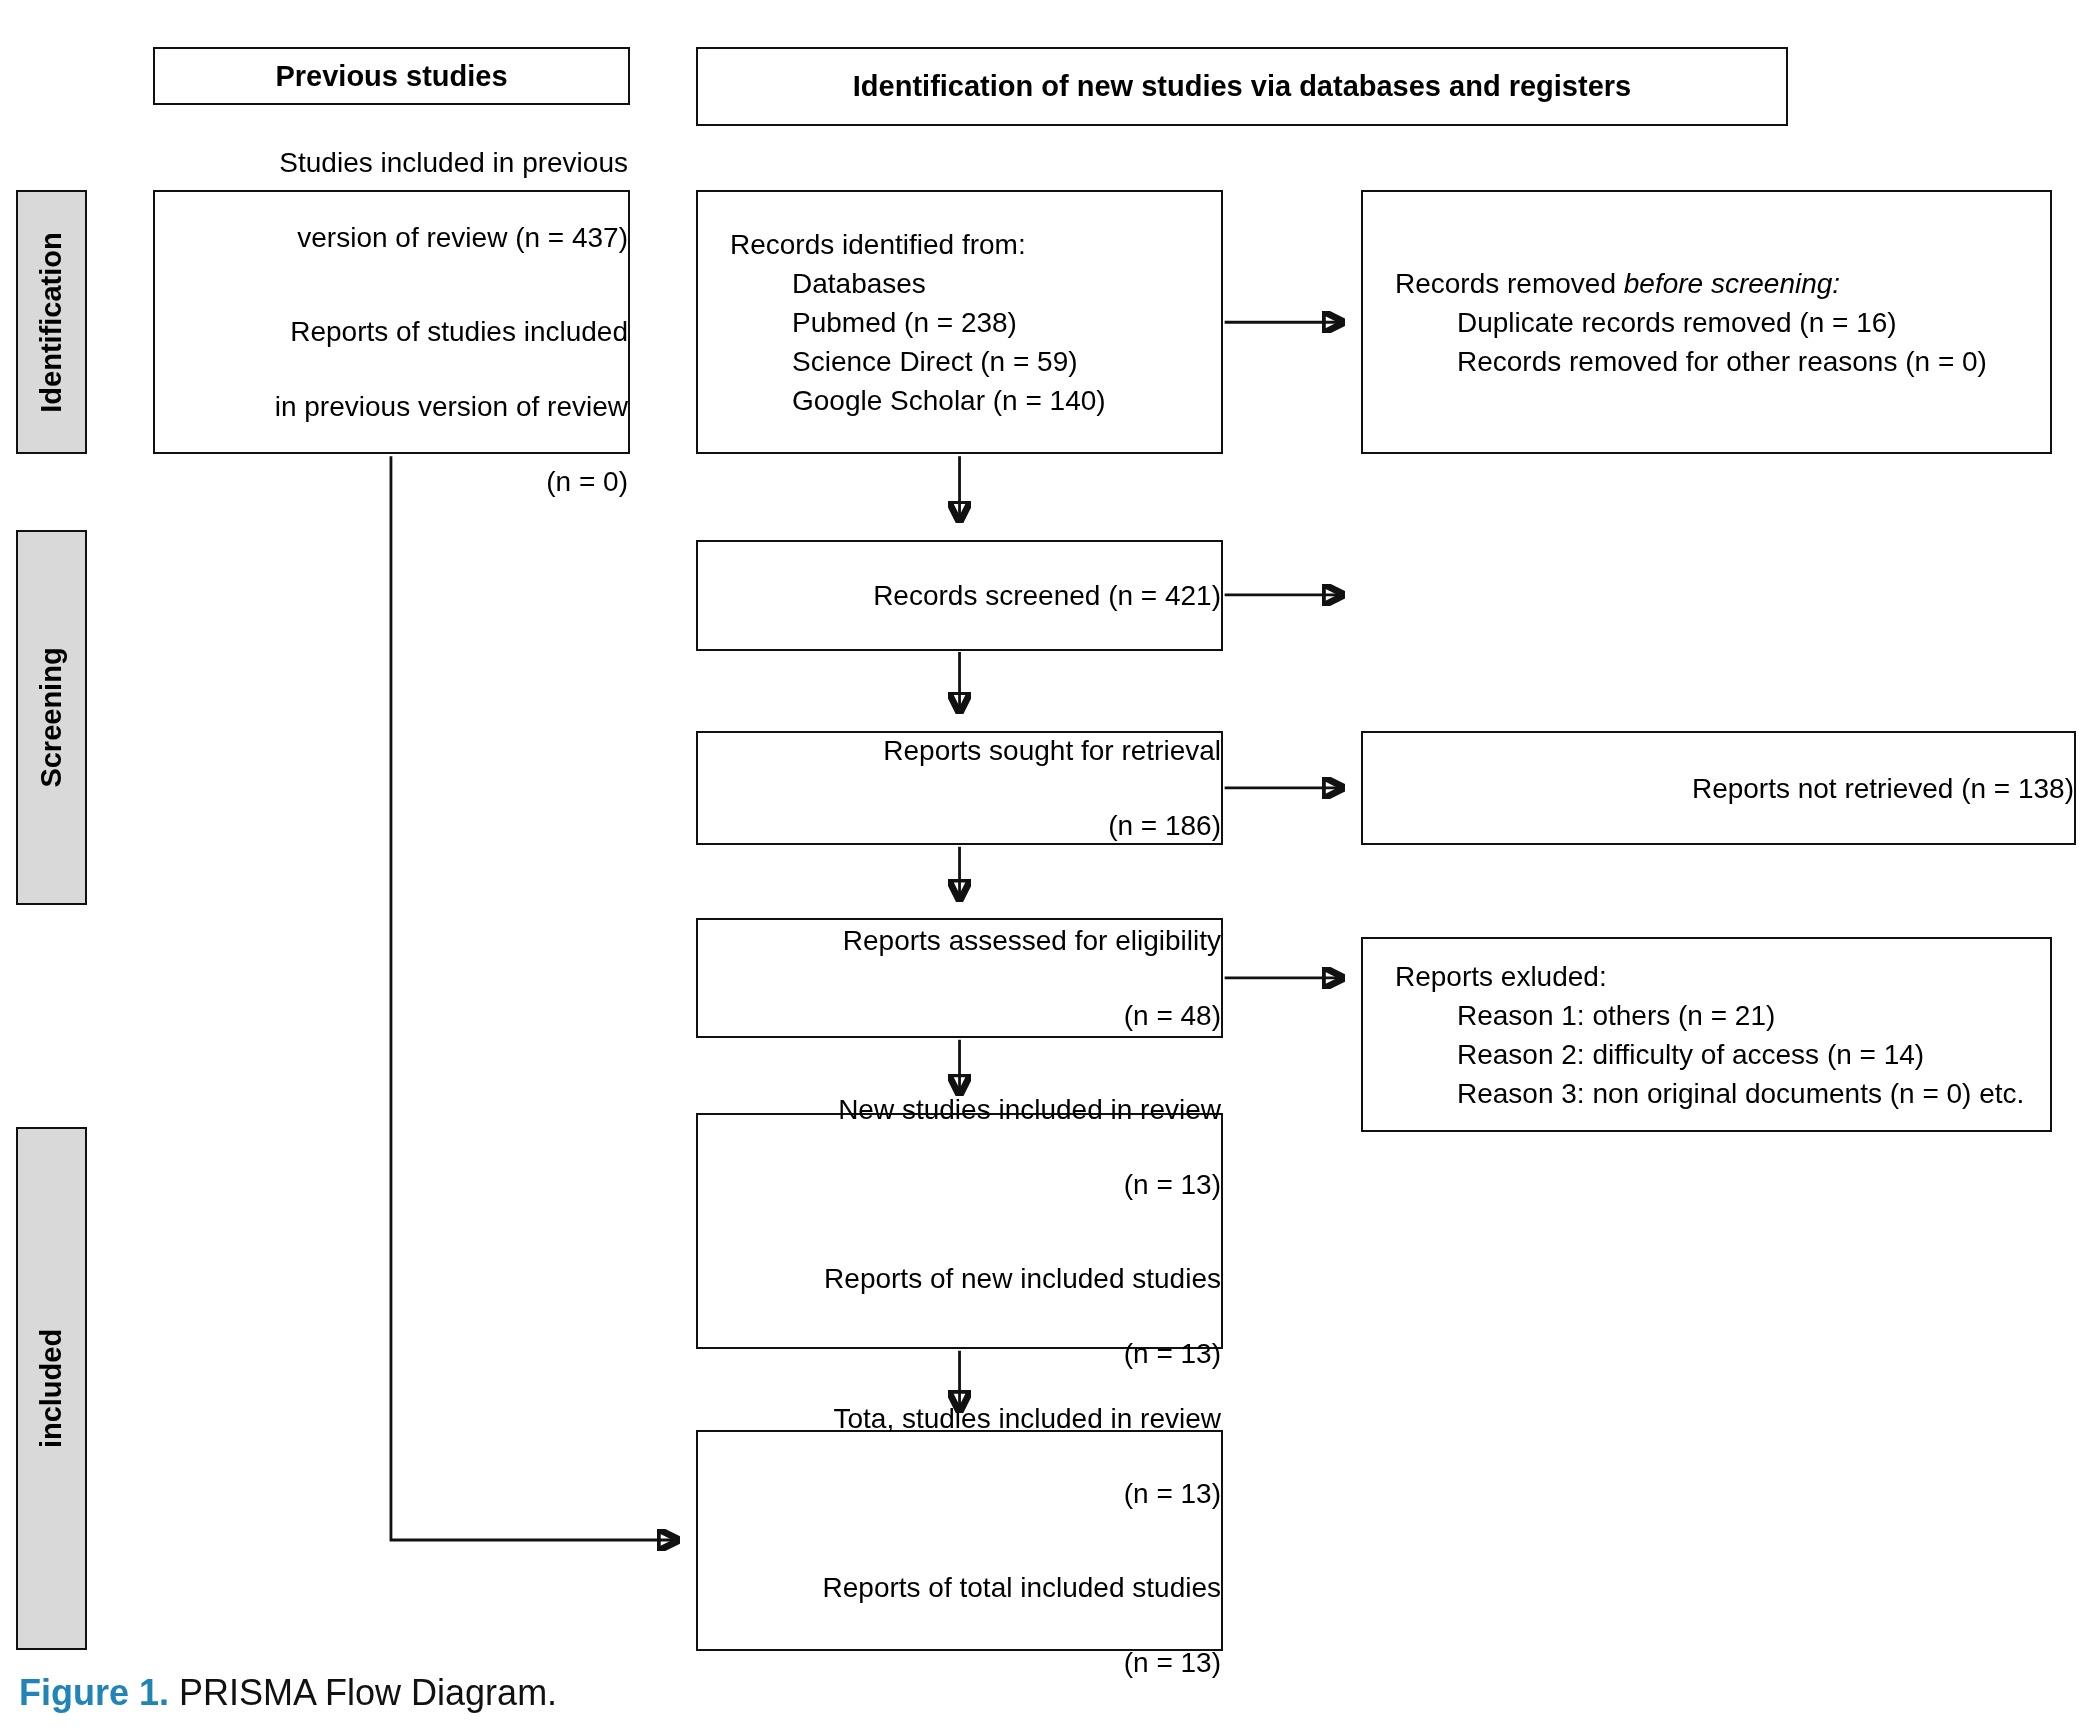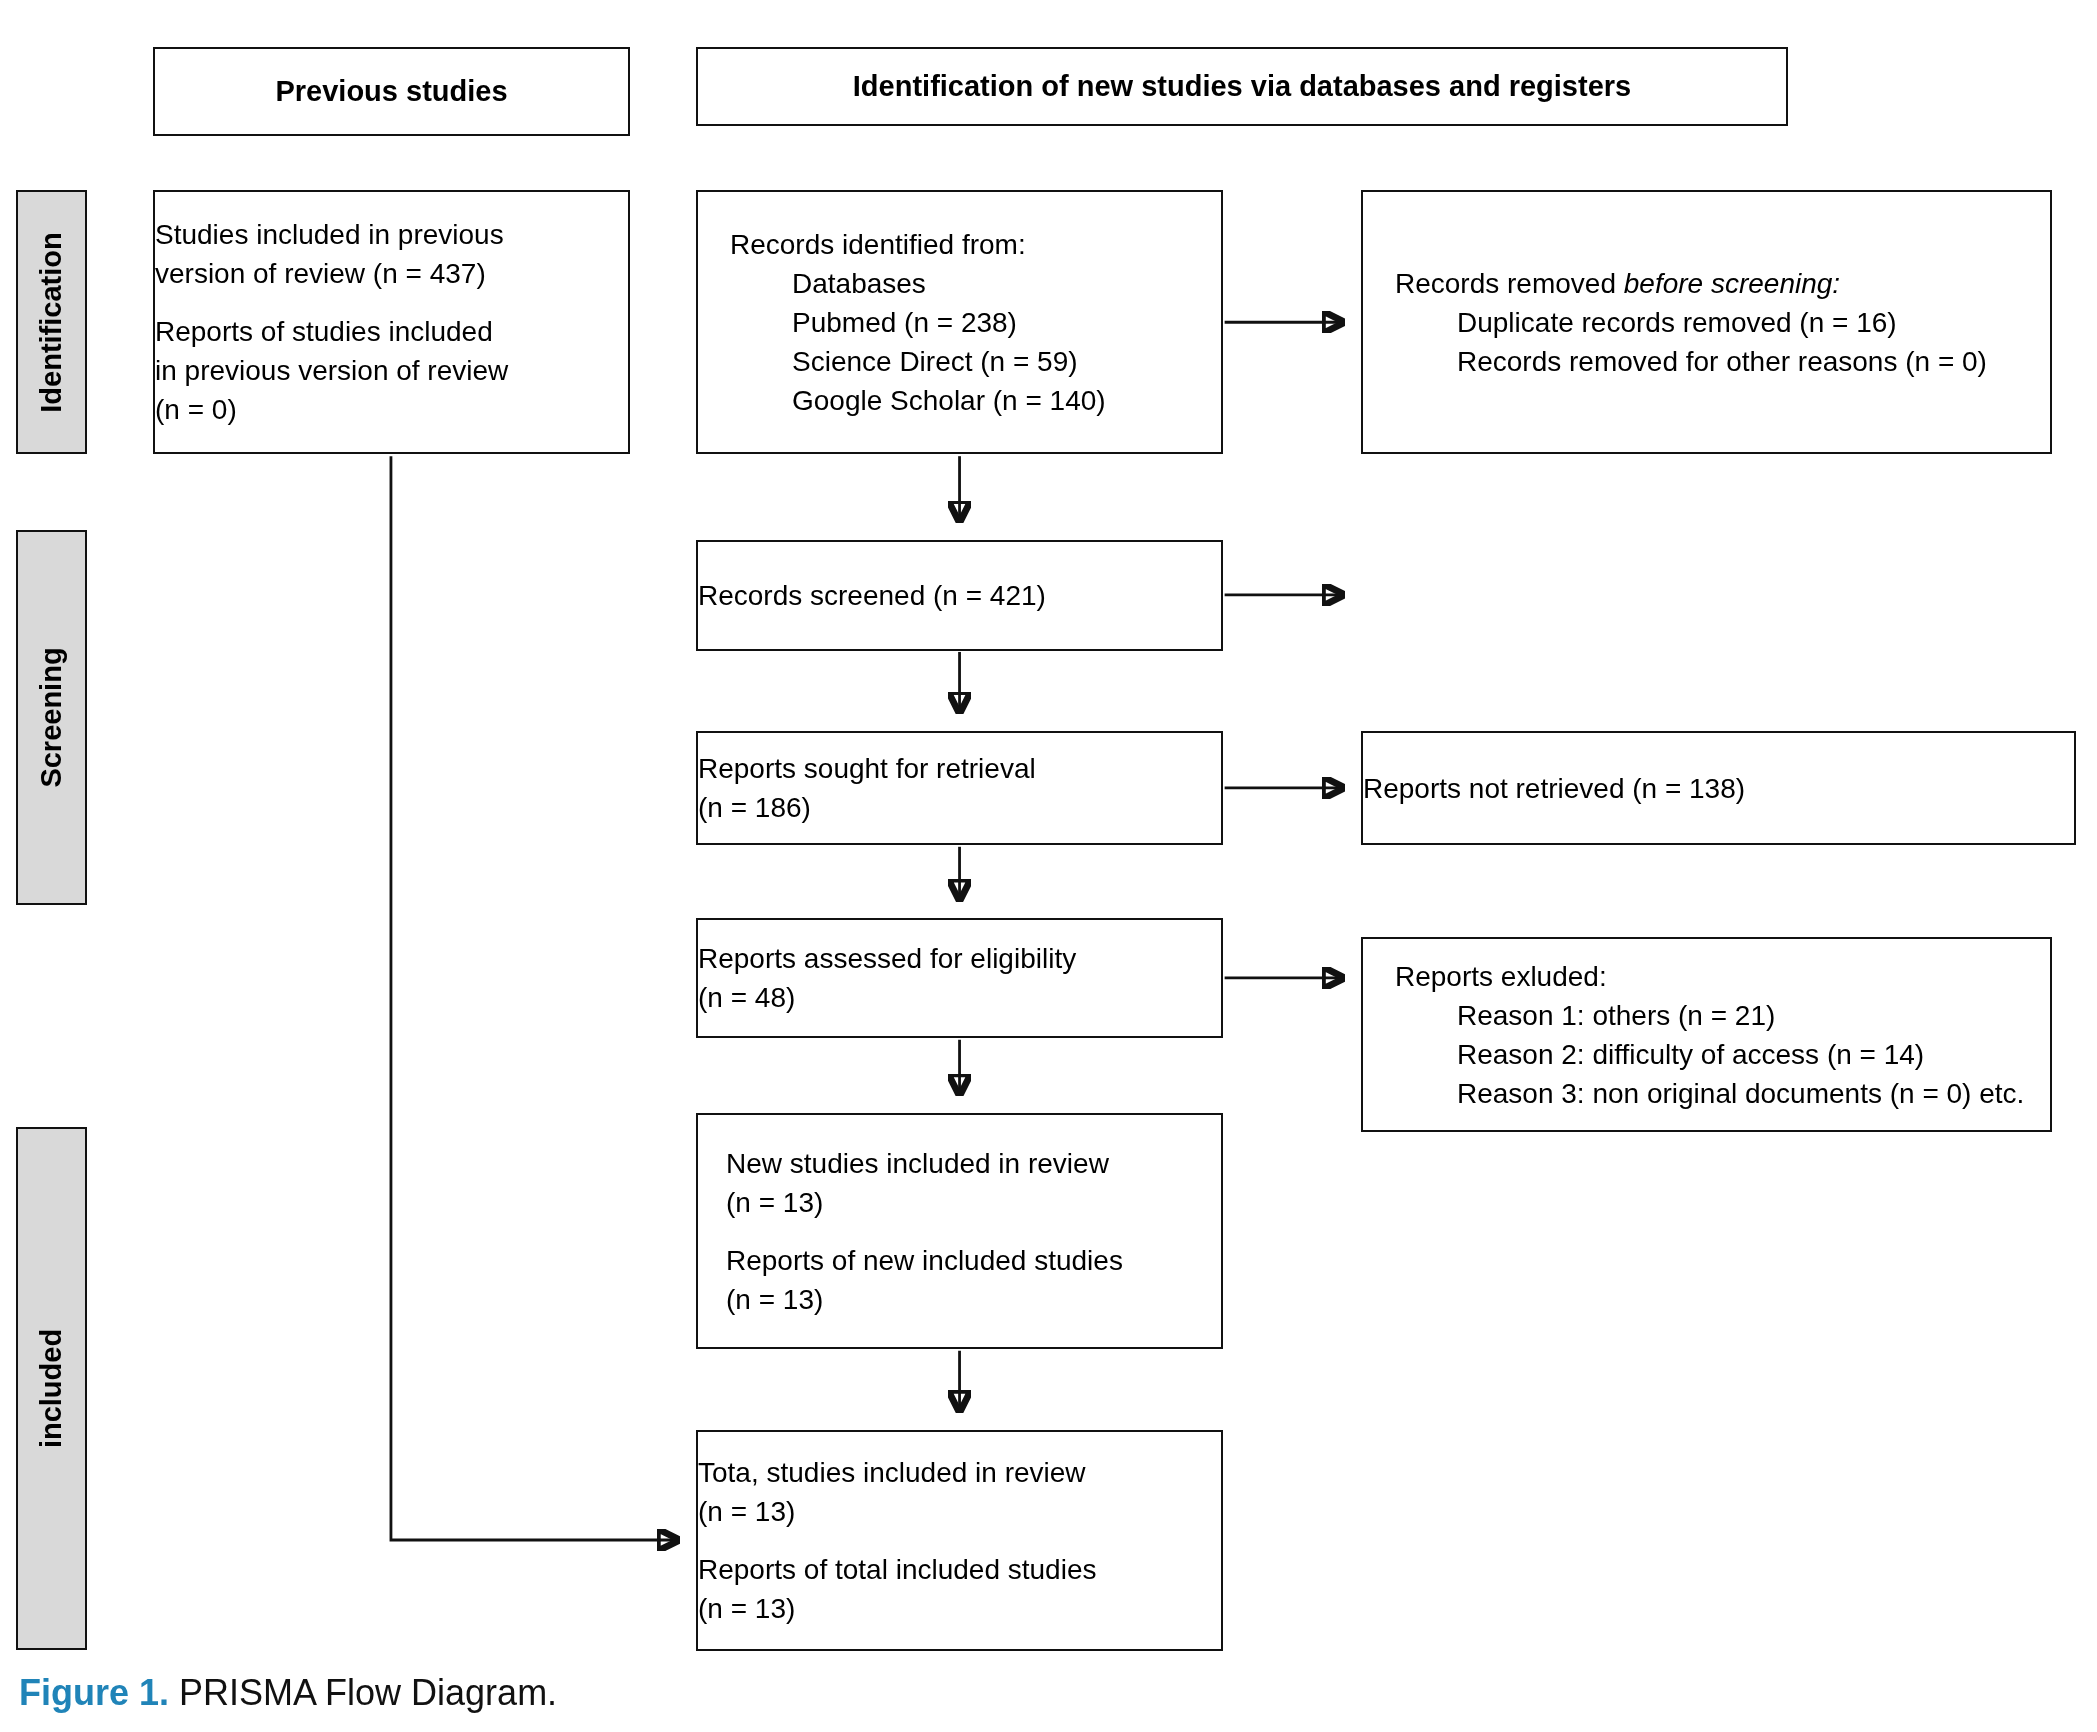--- a/index.html
+++ b/index.html
@@ -15,21 +15,21 @@
     position: absolute;
     box-sizing: border-box;
     border: 2.8px solid #111111;
     background: #ffffff;
     display: flex;
     flex-direction: column;
     justify-content: center;
     font-size: 28px;
     line-height: 39px;
   }
-  .center-text { align-items: flex-start; text-align: center; }
+  .center-text { align-items: flex-end; text-align: center; gap: 36px; }
   .left-text   { align-items: flex-start; text-align: left; padding-left: 32px; padding-right: 2px; }
   .left-text .indent { padding-left: 62px; }
   .para2 { margin-top: 19px; }
   .hdr {
     position: absolute;
     box-sizing: border-box;
     border: 2.8px solid #111111;
     background: #ffffff;
     display: flex;
     align-items: center;
@@ -69,21 +69,21 @@
     color: #111;
   }
   .caption .cap-label { font-weight: bold; }
   .line { display: block; }
 </style>
 </head>
 <body>
 
 <div id="canvas">
 
-  <div class="hdr" style="left:153px; top:47px; width:477px; height:89px;text-align:center;">
+  <div class="hdr" style="left:153px; top:47px; width:477px; height:58px;text-align:center;">
     <span>Previous studies</span>
   </div>
   <div class="hdr" style="left:696px; top:47px; width:1092px; height:79px;">
     <span>Identification of new studies via databases and registers</span>
   </div>
 
   <div class="sidebar" style="left:16px; top:190px; width:71px; height:264px;">
     <span class="vlabel">Identification</span>
   </div>
   <div class="sidebar" style="left:16px; top:530px; width:71px; height:375px;">

